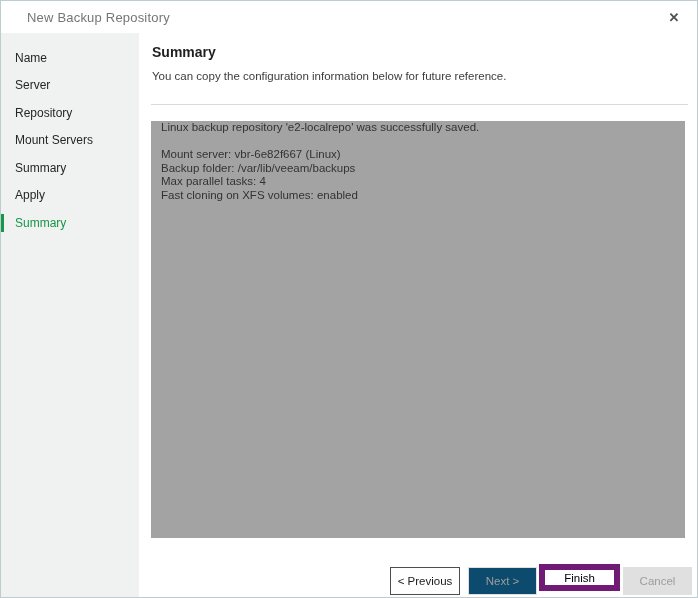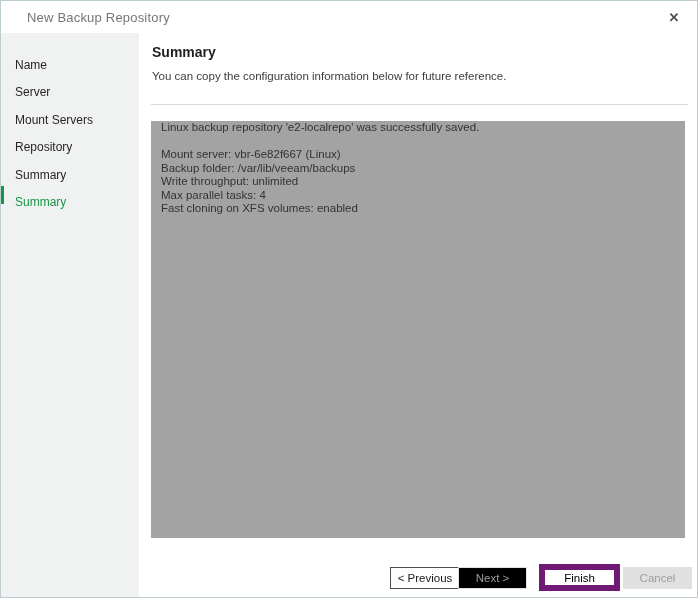--- a/index.html
+++ b/index.html
@@ -24,21 +24,21 @@
     display: flex; align-items: center; justify-content: center;
     font-size: 13px; font-weight: bold; color: #4f4f4f; cursor: pointer;
   }
 
   
   .sidebar {
     position: absolute; left: 0; top: 32px; bottom: 0; width: 138px;
     background: #f0f1f1; padding-top: 11px;
   }
   .step {
-    position: relative; height: 27.5px; display: flex; align-items: flex-end;
+    position: relative; height: 27.5px; display: flex; align-items: center;
     padding-left: 14px; font-size: 12px; color: #262626; cursor: default;
   }
   .step.active { color: #179646; }
   .step .indicator {
     display: none;
   }
   .step.active .indicator {
     display: block; position: absolute; left: 0; top: 50%;
     transform: translateY(-50%); width: 3px; height: 18px; background: #179646;
   }
@@ -62,31 +62,31 @@
   }
   .summary-box {
     position: absolute; left: 11px; top: 88px; width: 534px; height: 417px;
     background: #a3a3a3; padding: 0 10px;
     font-size: 11.5px; color: #333;
   }
   .sum-line { min-height: 13.5px; line-height: 13.5px; white-space: pre; }
 
   
   .btn {
-    position: absolute; height: 22px; font-size: 11.5px;
+    position: absolute; height: 28px; font-size: 11.5px;
     display: flex; align-items: center; justify-content: center;
     font-family: "Liberation Sans", sans-serif; cursor: pointer;
   }
   .btn-previous {
     left: 250px; top: 534px; width: 70px;
     background: #fefefe; border: 1px solid #4d4d4d; color: #1a1a1a;
   }
   .btn-next {
-    left: 318px; top: 534px; width: 69px;
-    background: #000000; border: 1px solid #e0e0e0; color: #9d9d9d;
+    left: 328px; top: 534px; width: 69px;
+    background: #0c4a6e; border: 1px solid #e0e0e0; color: #9d9d9d;
   }
   .btn-finish {
     left: 399px; top: 531px; width: 81px; height: 27px;
     background: #ffffff; border: 6px solid #701a75; color: #000;
   }
   .btn-cancel {
     left: 483px; top: 534px; width: 69px;
     background: #e0e0e0; border: 1px solid #e0e0e0; color: #9d9d9d; text-align: right;
   }
 </style>
@@ -104,47 +104,50 @@
     <div class="step">
 
       <span>Name</span>
     </div>
     <div class="step">
 
       <span>Server</span>
     </div>
     <div class="step">
 
+      <span>Repository</span>
+    </div>
+    <div class="step">
+
       <span>Mount Servers</span>
     </div>
     <div class="step">
 
-      <span>Repository</span>
+      <span>Summary</span>
     </div>
     <div class="step">
 
-      <span>Summary</span>
+      <span>Apply</span>
     </div>
     <div class="step active">
       <span class="indicator"></span>
       <span>Summary</span>
     </div>
   </div>
 
   <div class="main">
     <div class="heading">Summary</div>
     <div class="description">You can copy the configuration information below for future reference.</div>
     <div class="separator"></div>
 
     <div class="summary-box">
       <div class="sum-line">Linux backup repository 'e2-localrepo' was successfully saved.</div>
       <div class="sum-line"></div>
       <div class="sum-line">Mount server: vbr-6e82f667 (Linux)</div>
       <div class="sum-line">Backup folder: /var/lib/veeam/backups</div>
-      <div class="sum-line">Write throughput: unlimited</div>
       <div class="sum-line">Max parallel tasks: 4</div>
       <div class="sum-line">Fast cloning on XFS volumes: enabled</div>
     </div>
 
     <div class="btn btn-previous">&lt; Previous</div>
     <div class="btn btn-next">Next &gt;</div>
     <div class="btn btn-finish">Finish</div>
     <div class="btn btn-cancel">Cancel</div>
   </div>
 

